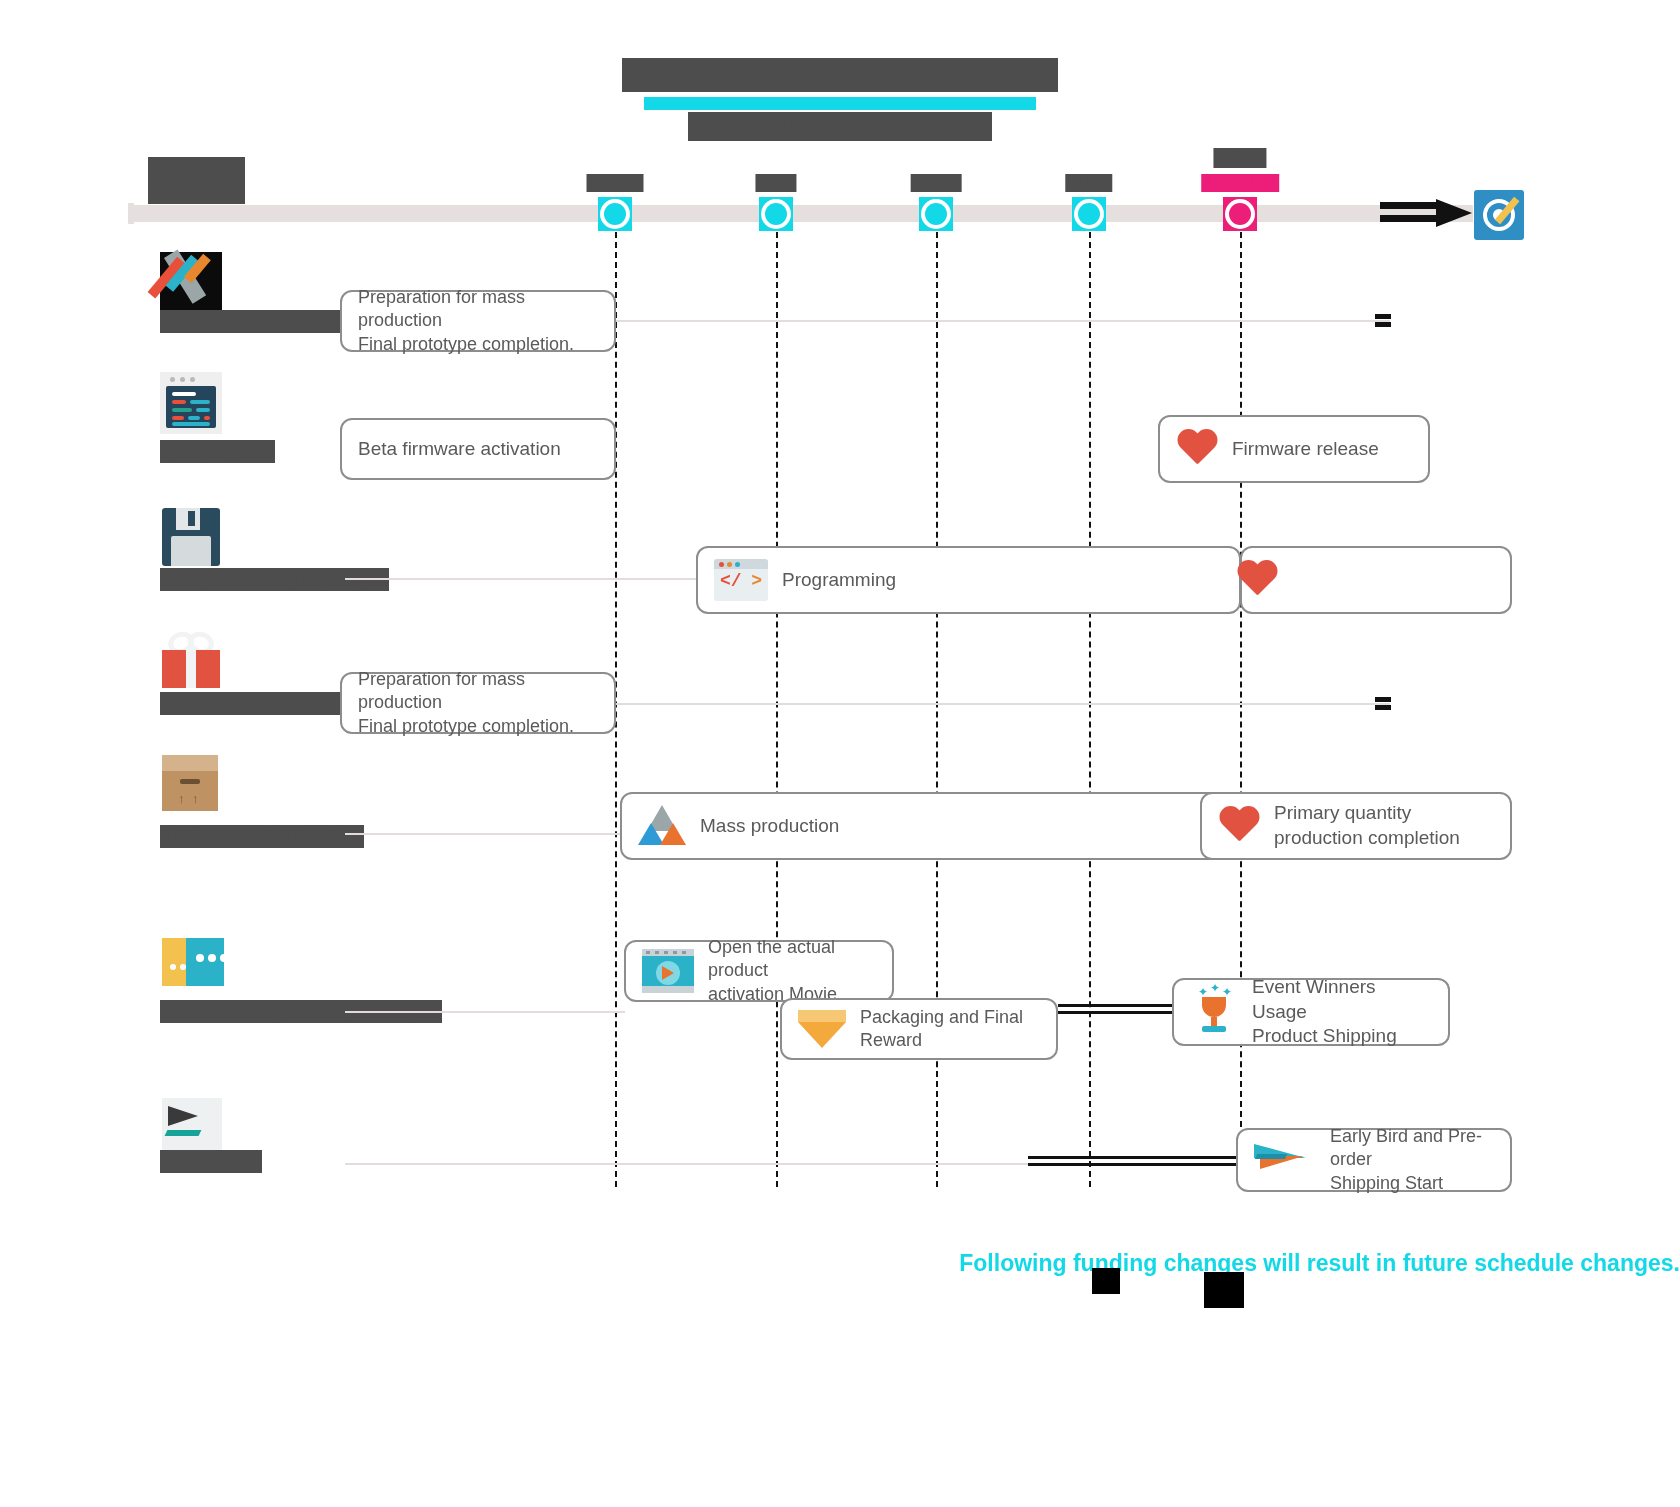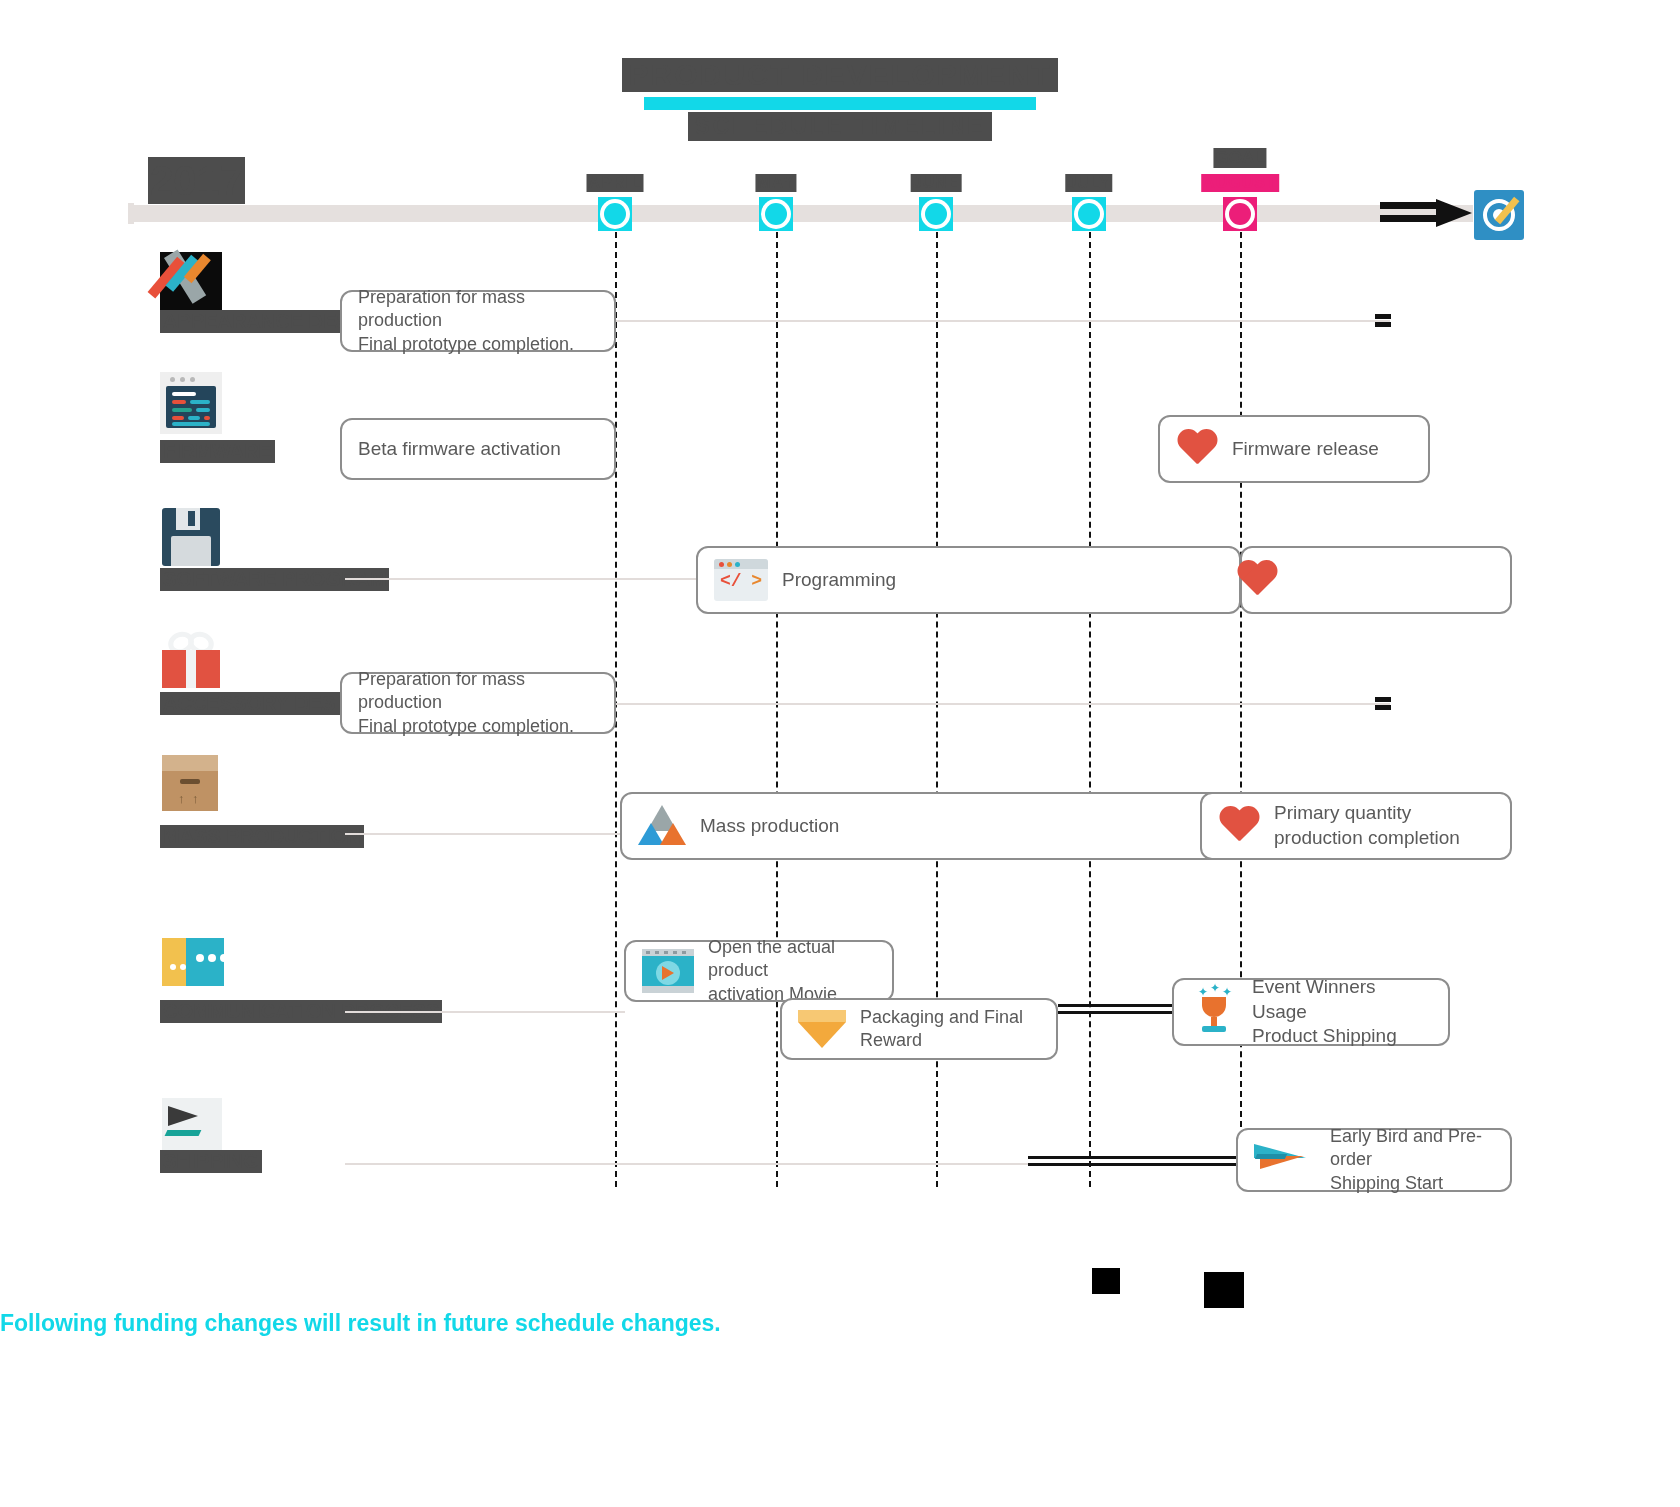--- a/index.html
+++ b/index.html
@@ -218,21 +218,21 @@
 
   
   .dbl { position:absolute; height:10px; }
   .dbl .a, .dbl .b { position:absolute; left:0; width:100%; height:3px; background:#111; }
   .dbl .a { top:0; } .dbl .b { top:7px; }
 
   
   .mini-red { position:absolute; width:16px; height:5px; background:#111; }
 
   
-  .footer { position:absolute; left:0; top:1310px; width:1680px; text-align:left; }
+  .footer { position:absolute; left:0; top:1250px; width:1680px; text-align:right; }
   .footer .l1 {
     display:inline-block; font-size:23px; font-weight:bold;
     color:#12D8E8; white-space:nowrap;
   }
   .footer .l2 {
     display:inline-block; margin-top:4px; font-size:22px; font-weight:bold;
     color:#ffffff; background:#000; padding:1px 8px; white-space:nowrap;
   }
   .footer-hl {
     position:absolute; left:1092px; top:1268px; width:28px; height:26px; background:#000;

